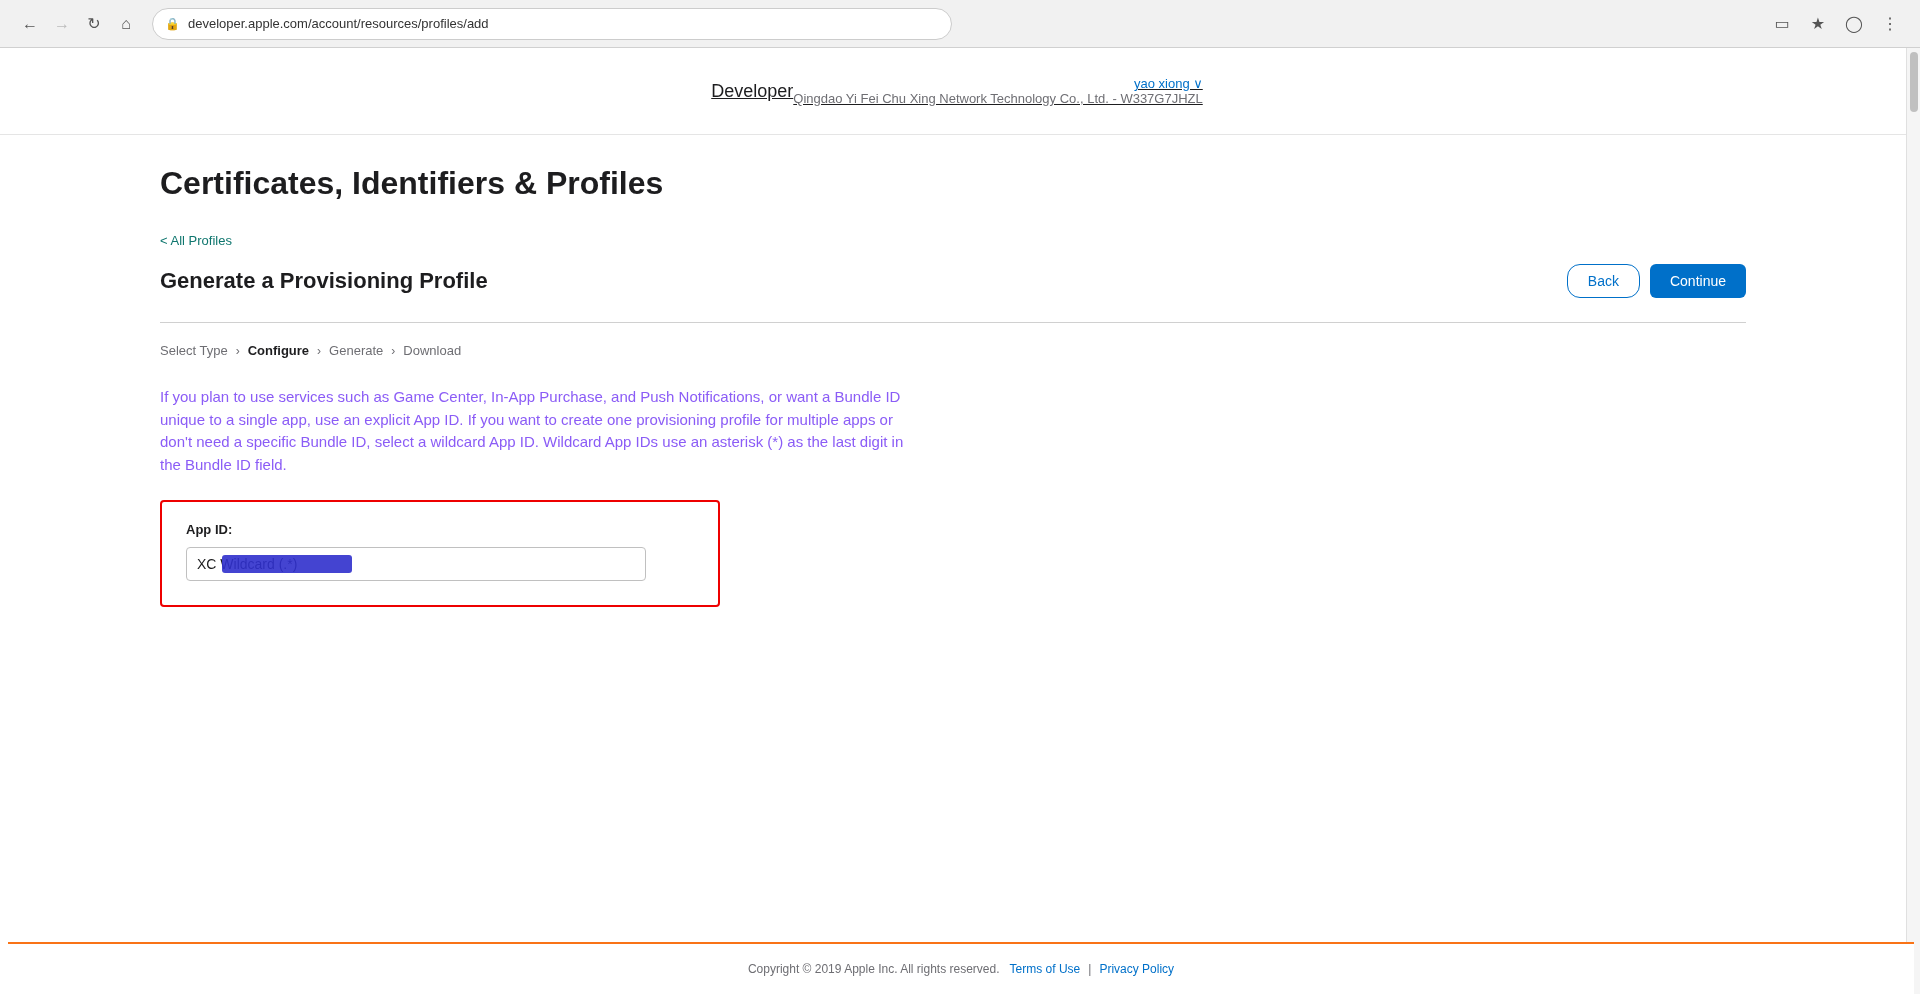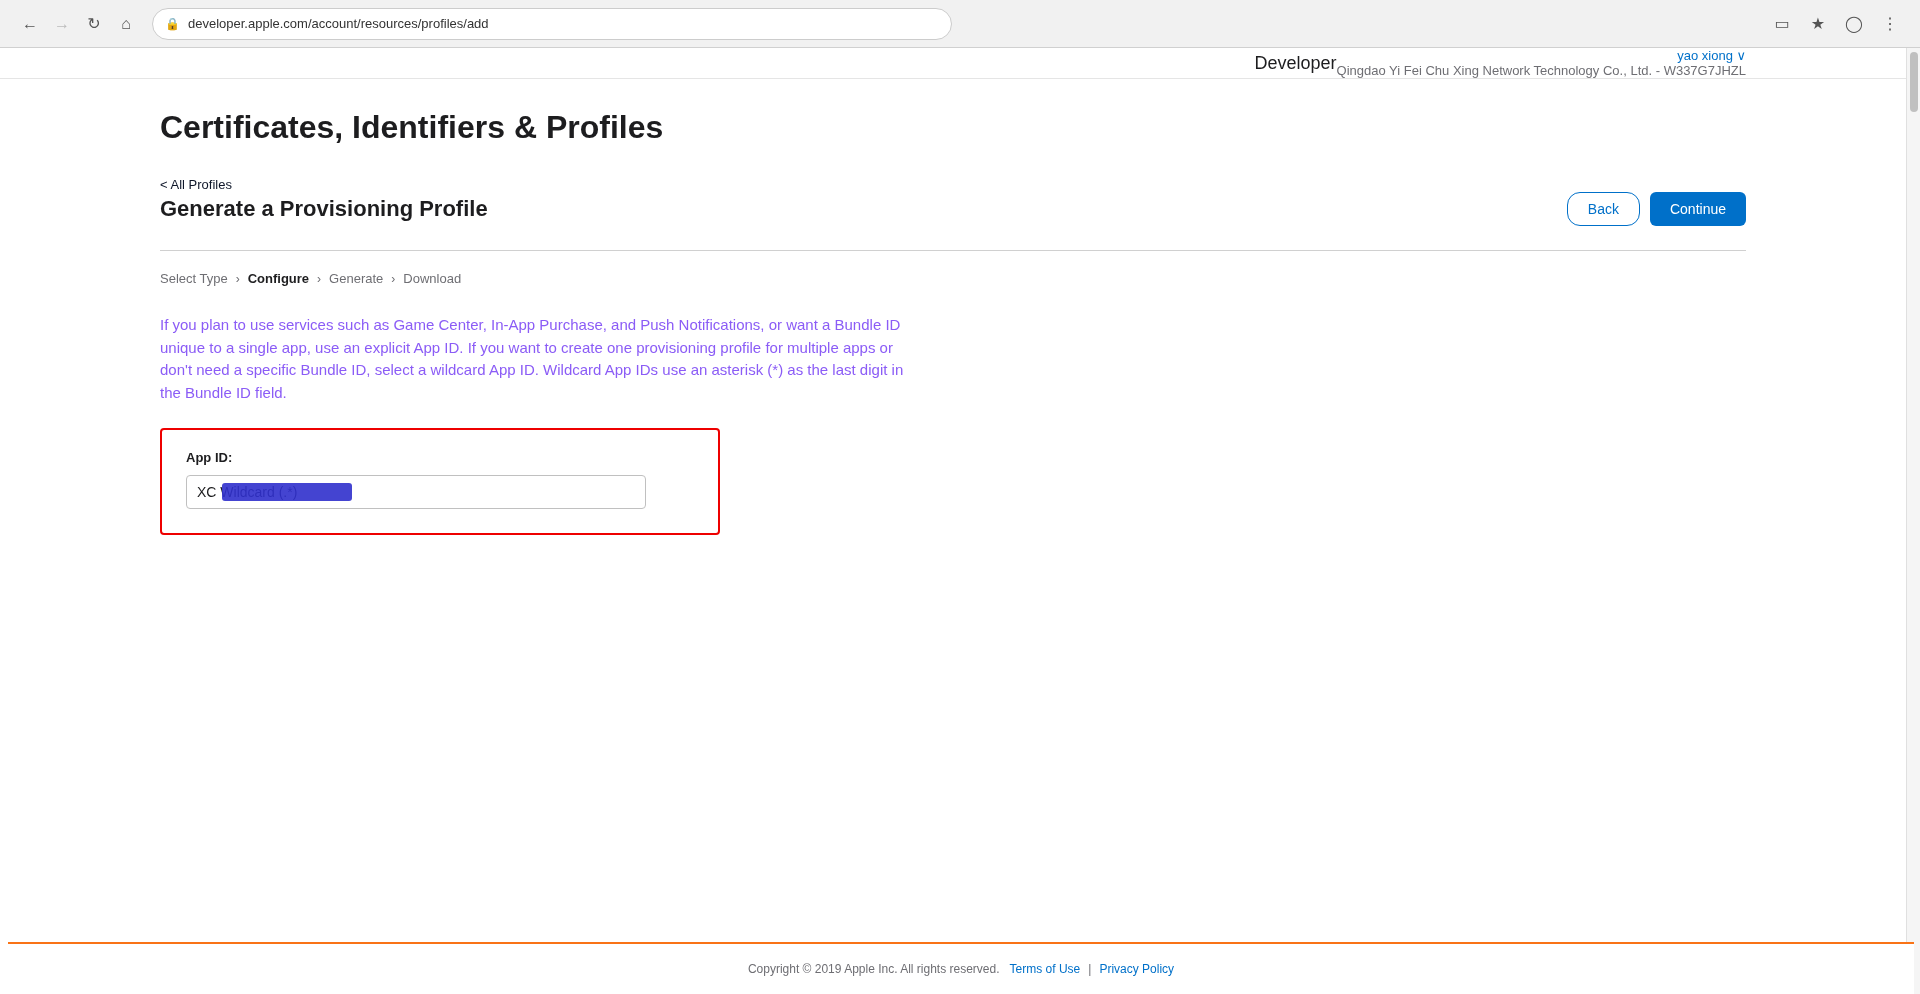--- a/index.html
+++ b/index.html
@@ -96,25 +96,26 @@
 
     
     .page-content {
       width: calc(1920px - 14px);
       background: #fff;
       position: relative;
     }
 
     
     .site-header {
-      padding: 0 160px;
-      display: flex;
-      align-items: center;
-      justify-content: flex-end;
+      padding: 28px 160px;
+      display: flex;
+      align-items: center;
+      justify-content: center;
       border-bottom: 1px solid #e5e5e5;
+      text-decoration: underline;
     }
     .apple-logo {
       display: flex;
       align-items: center;
       gap: 8px;
     }
     .apple-logo-symbol {
       font-size: 20px;
     }
     .developer-text {
@@ -142,27 +143,27 @@
     
     .page-title {
       font-size: 32px;
       font-weight: 700;
       color: #1d1d1f;
       margin-bottom: 30px;
     }
 
     
     .back-link {
-      color: #0f172a;
+      color: #0f766e;
       font-size: 13px;
       text-decoration: none;
       display: inline-flex;
       align-items: center;
       gap: 4px;
-      margin-bottom: 0;
+      margin-bottom: 16px;
       text-align: right;
     }
 
     
     .section-header {
       display: flex;
       align-items: center;
       justify-content: space-between;
       margin-bottom: 24px;
     }

